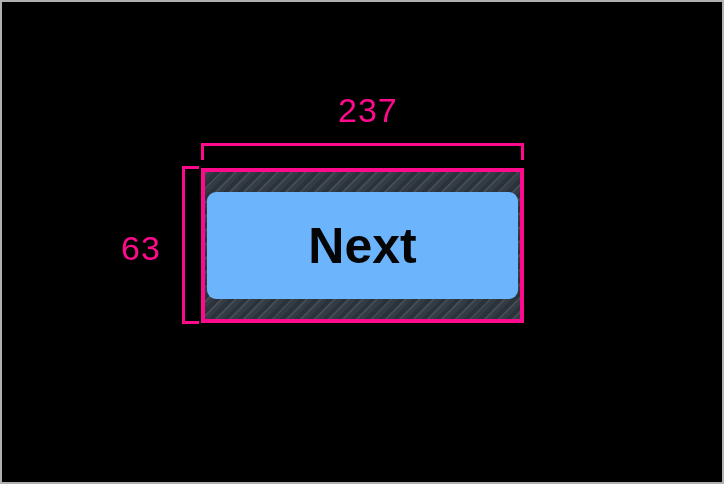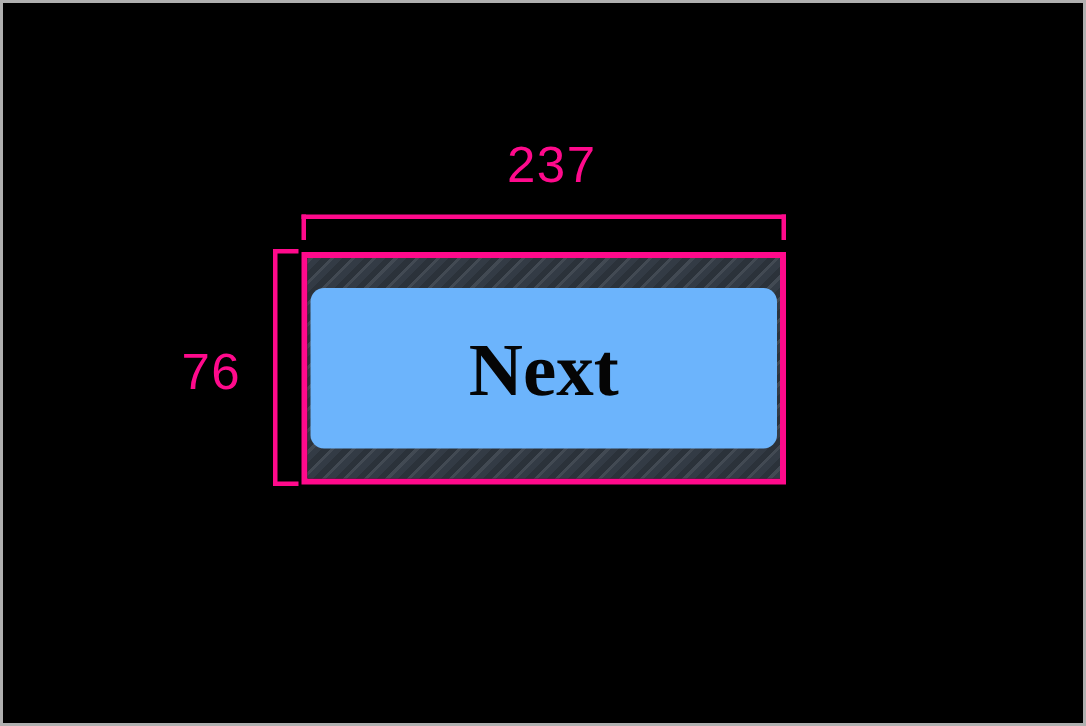--- a/index.html
+++ b/index.html
@@ -106,38 +106,38 @@
     bottom: 20px;
     background: #6cb4fc;
     border-radius: 9px;
     display: flex;
     align-items: center;
     justify-content: center;
   }
 
   #button-label {
     color: #050505;
-    font-family: Liberation Serif, serif;
+    font-family: Liberation Sans, sans-serif;
     font-size: 50px;
     font-weight: bold;
     line-height: 1;
     letter-spacing: 0px;
     user-select: none;
   }
 </style>
 </head>
 <body>
 
 <div id="screen">
 
   <div class="dim-label" id="width-label">237</div>
 
   <div id="width-bracket"></div>
 
-  <div class="dim-label" id="height-label">76</div>
+  <div class="dim-label" id="height-label">63</div>
 
   <div id="height-bracket"></div>
 
   <div id="element-box">
 
     <div id="hatch-region"></div>
 
     <div id="content-box">
       <span id="button-label">Next</span>
     </div>

